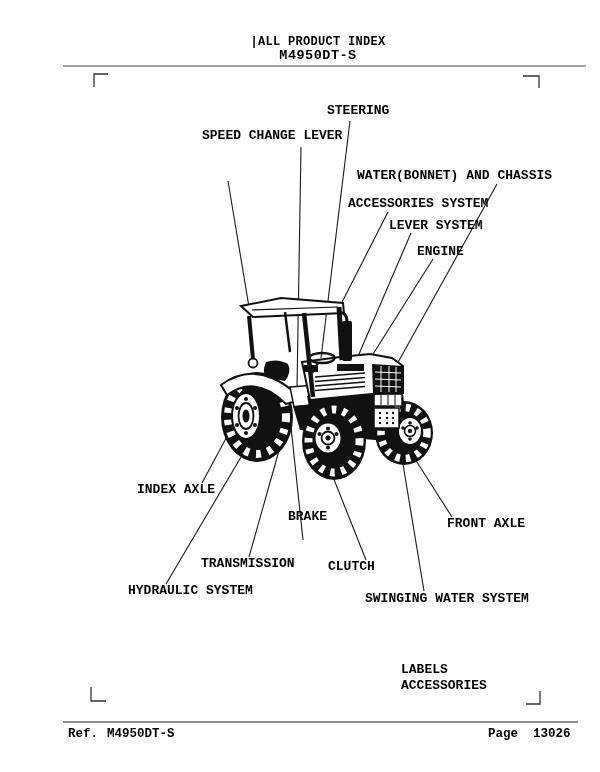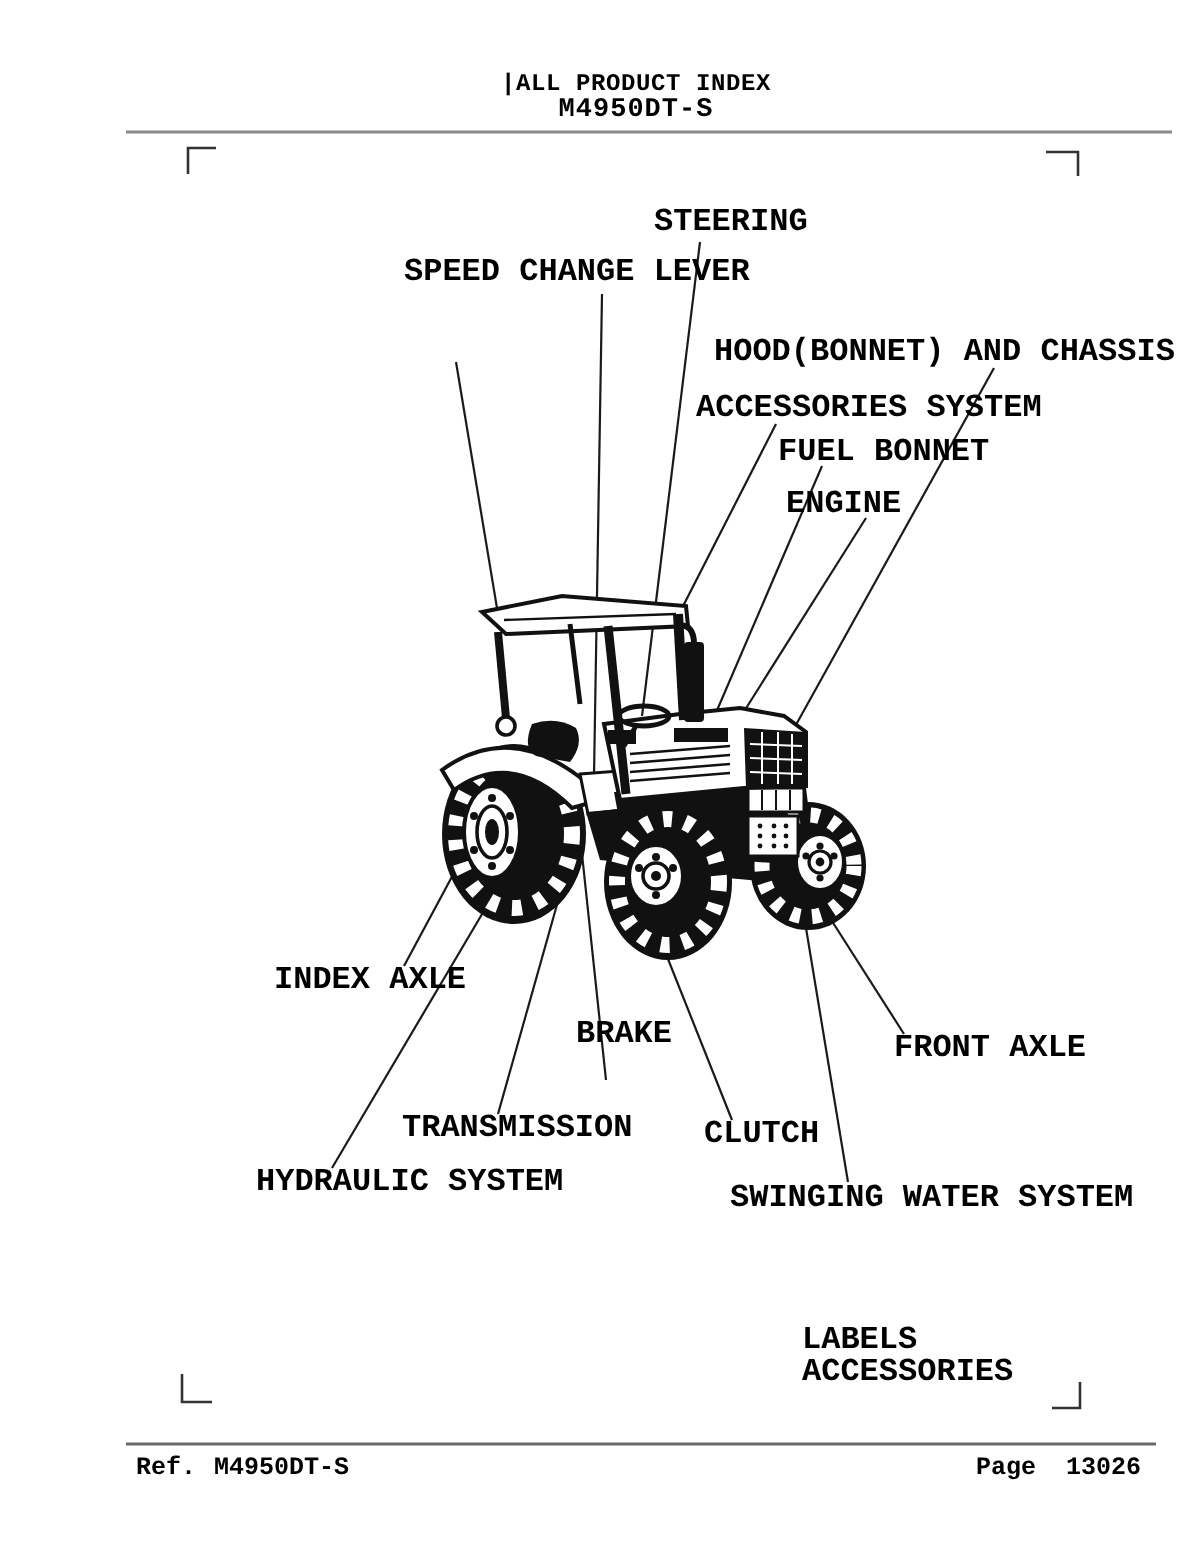--- a/index.html
+++ b/index.html
@@ -3,36 +3,36 @@
 <meta charset="utf-8">
 <style>
   html,body{margin:0;padding:0;background:#fff;}
   .page{position:relative;width:600px;height:772px;background:#ffffff;
         font-family:Liberation Mono, monospace;color:#000;overflow:hidden;}
   svg.diagram{position:absolute;left:0;top:0;width:600px;height:772px;}
   .hdr1{position:absolute;top:35px;left:318px;transform:translateX(-50%);
         font-size:12px;font-weight:bold;letter-spacing:.3px;white-space:nowrap;}
   .hdr2{position:absolute;top:48px;left:318px;transform:translateX(-50%);
         font-size:13.5px;font-weight:bold;letter-spacing:.5px;white-space:nowrap;}
-  .callout{position:absolute;font-size:16px;font-weight:bold;line-height:12px;
+  .callout{position:absolute;font-size:13px;font-weight:bold;line-height:12px;
            white-space:nowrap;cursor:pointer;}
   .ftr{position:absolute;top:727px;font-size:12.5px;font-weight:bold;white-space:nowrap;}
   .f-ref-l{left:68px}.f-ref-v{left:107px}.f-page-l{left:488px}.f-page-v{left:533px}
   .co-steering{left:327px;top:105px}
   .co-speed{left:202px;top:130px}
   .co-drawbar{left:110px;top:166px}
   .co-hood{left:357px;top:170px}
   .co-electrical{left:348px;top:198px}
   .co-fuel{left:389px;top:220px}
-  .co-engine{left:393px;top:246px}
+  .co-engine{left:417px;top:246px}
   .co-rear-axle{left:137px;top:484px}
   .co-front-axle{left:447px;top:518px}
   .co-brake{left:288px;top:511px}
   .co-transmission{left:201px;top:558px}
-  .co-clutch{left:352px;top:561px}
+  .co-clutch{left:328px;top:561px}
   .co-hydraulic{left:128px;top:585px}
   .co-cooling{left:365px;top:593px}
   .co-labels{left:401px;top:664px}
   .co-accessories{left:401px;top:680px}
 </style>
 </head>
 <body>
 
 <div class="page">
 
@@ -176,23 +176,23 @@
 
       <g>
         <ellipse cx="322" cy="358" rx="12.5" ry="5" stroke-width="2.4"></ellipse>
         <line x1="318" y1="363" x2="312" y2="373" stroke-width="2.4"></line>
       </g>
     </g>
   </svg>
 
   <div class="callout co-steering">STEERING</div>
   <div class="callout co-speed">SPEED CHANGE LEVER</div>
-  <div class="callout co-hood">HOOD(BONNET) AND CHASSIS</div>
+  <div class="callout co-hood">WATER(BONNET) AND CHASSIS</div>
   <div class="callout co-electrical">ACCESSORIES SYSTEM</div>
-  <div class="callout co-fuel">FUEL BONNET</div>
+  <div class="callout co-fuel">LEVER SYSTEM</div>
   <div class="callout co-engine">ENGINE</div>
   <div class="callout co-rear-axle">INDEX AXLE</div>
   <div class="callout co-front-axle">FRONT AXLE</div>
   <div class="callout co-brake">BRAKE</div>
   <div class="callout co-transmission">TRANSMISSION</div>
   <div class="callout co-clutch">CLUTCH</div>
   <div class="callout co-hydraulic">HYDRAULIC SYSTEM</div>
   <div class="callout co-cooling">SWINGING WATER SYSTEM</div>
   <div class="callout co-labels">LABELS</div>
   <div class="callout co-accessories">ACCESSORIES</div>

